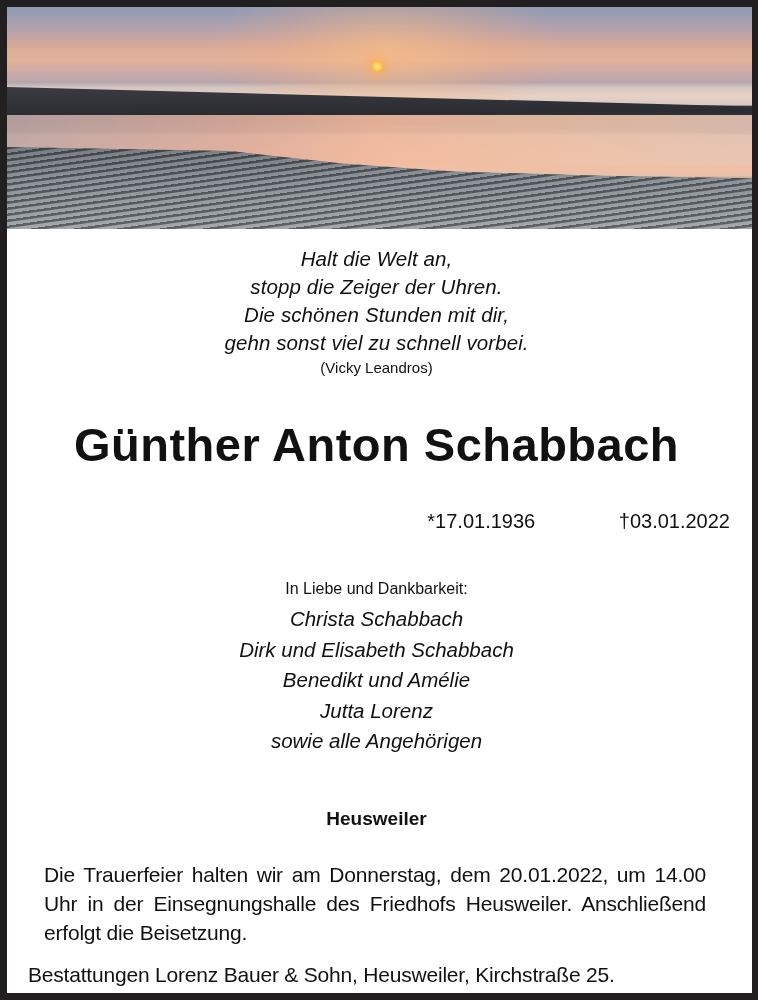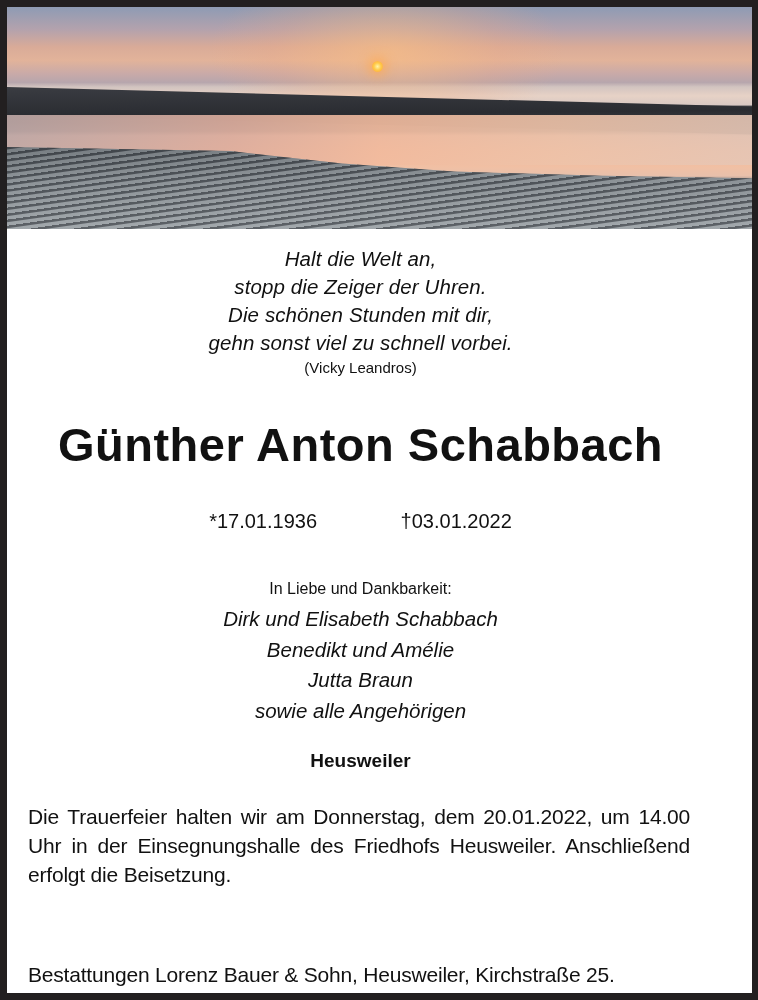--- a/index.html
+++ b/index.html
@@ -36,32 +36,32 @@
     background: linear-gradient(90deg, #bfa8a6 0%, #deae9e 30%, #f2bb9e 50%, #eec3a9 75%, #e6c6b5 100%);
     opacity: 0.9;
   }
   .photo .mudflat {
     position: absolute; left: 0; top: 140px; width: 745px; height: 82px;
     background:
       repeating-linear-gradient(172deg, rgba(40,44,50,0.55) 0px, rgba(40,44,50,0.55) 2px, rgba(170,176,180,0.35) 3px, rgba(170,176,180,0.35) 6px),
       linear-gradient(180deg, #5d6368 0%, #7d8388 40%, #9ea4a8 100%);
     clip-path: polygon(0 0, 30% 5%, 45% 20%, 60% 30%, 80% 35%, 100% 38%, 100% 100%, 0 100%);
   }
-  .content { position: absolute; left: 0; top: 222px; width: 707px; text-align: center; }
+  .content { position: absolute; left: 16px; top: 222px; width: 707px; text-align: center; }
   .poem { margin-top: 16px; }
   .poem .line { font-style: italic; font-size: 20.5px; line-height: 28px; letter-spacing: 0.1px; }
   .poem .author { font-size: 15px; line-height: 22px; margin-top: 0px; }
   .name { font-size: 47px; line-height: 56px; margin-top: 38px; letter-spacing: 0.5px; font-weight: 700; }
-  .dates { margin-top: 35px; font-size: 20px; line-height: 26px; }
+  .dates { margin-top: 35px; font-size: 20px; line-height: 26px; text-align: right; }
   .dates span { display: inline-block; }
   .dates .birth { margin-right: 78px; }
   .mourners { margin-top: 40px; }
   .mourners .heading { font-weight: 400; font-size: 16px; line-height: 30px; }
   .mourners .person { font-style: italic; font-size: 20.5px; line-height: 30.5px; }
-  .place { margin-top: 22px; font-weight: 700; font-size: 19px; line-height: 26px; }
+  .place { margin-top: 49px; font-weight: 700; font-size: 19px; line-height: 26px; }
   .notice {
     margin: 28px 24px 0 21px; text-align: justify; font-size: 21px; line-height: 29px; letter-spacing: -0.2px;
   }
   .undertaker { position: absolute; left: 21px; top: 955px; font-size: 21px; line-height: 26px; text-align: center; letter-spacing: -0.2px; white-space: nowrap; }
 </style>
 </head>
 <body>
 
 <div class="frame">
   <div class="photo">
@@ -83,23 +83,24 @@
 
     <div class="name">Günther Anton Schabbach</div>
 
     <div class="dates">
       <span class="birth">*17.01.1936</span>
       <span class="death">†03.01.2022</span>
     </div>
 
     <div class="mourners">
       <div class="heading">In Liebe und Dankbarkeit:</div>
+      <div class="person">Christa Schabbach</div>
       <div class="person">Dirk und Elisabeth Schabbach</div>
       <div class="person">Benedikt und Amélie</div>
-      <div class="person">Jutta Braun</div>
+      <div class="person">Jutta Lorenz</div>
       <div class="person">sowie alle Angehörigen</div>
     </div>
 
     <div class="place">Heusweiler</div>
 
     <div class="notice">Die Trauerfeier halten wir am Donnerstag, dem 20.01.2022, um 14.00 Uhr in der Einsegnungshalle des Friedhofs Heusweiler. Anschließend erfolgt die Beisetzung.</div>
   </div>
 
   <div class="undertaker">Bestattungen Lorenz Bauer &amp; Sohn, Heusweiler, Kirchstraße 25.</div>
 </div>

